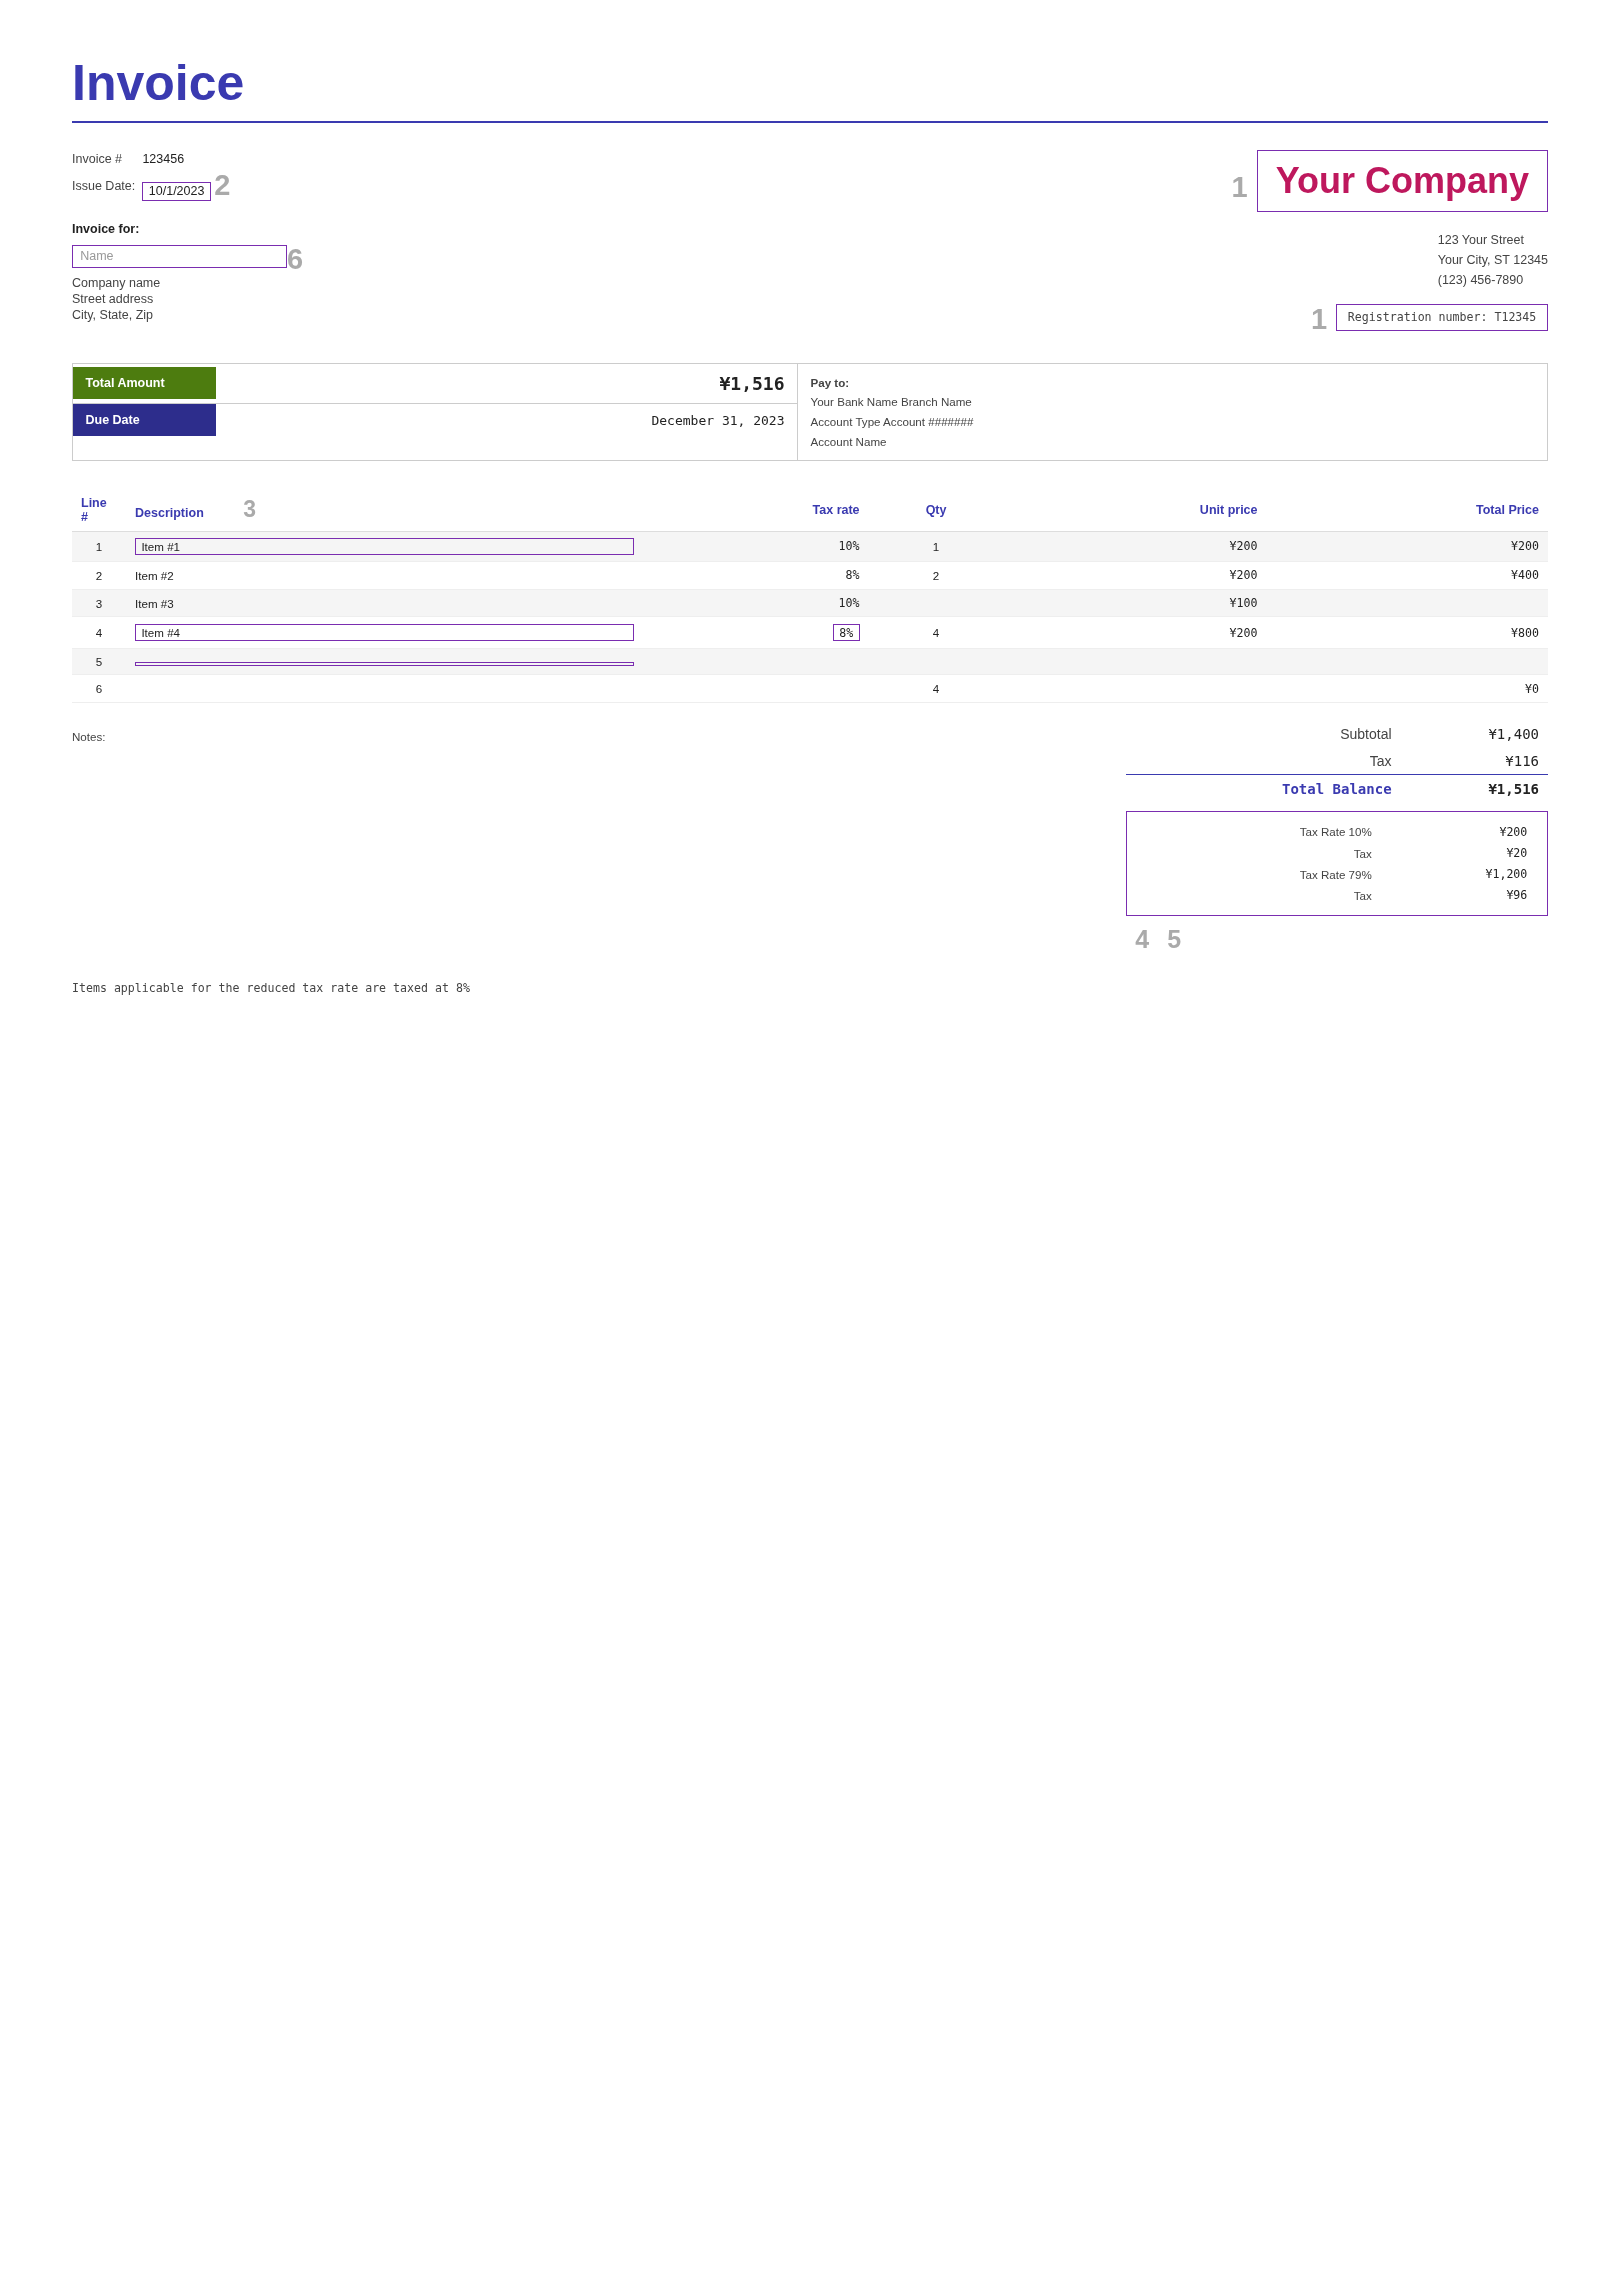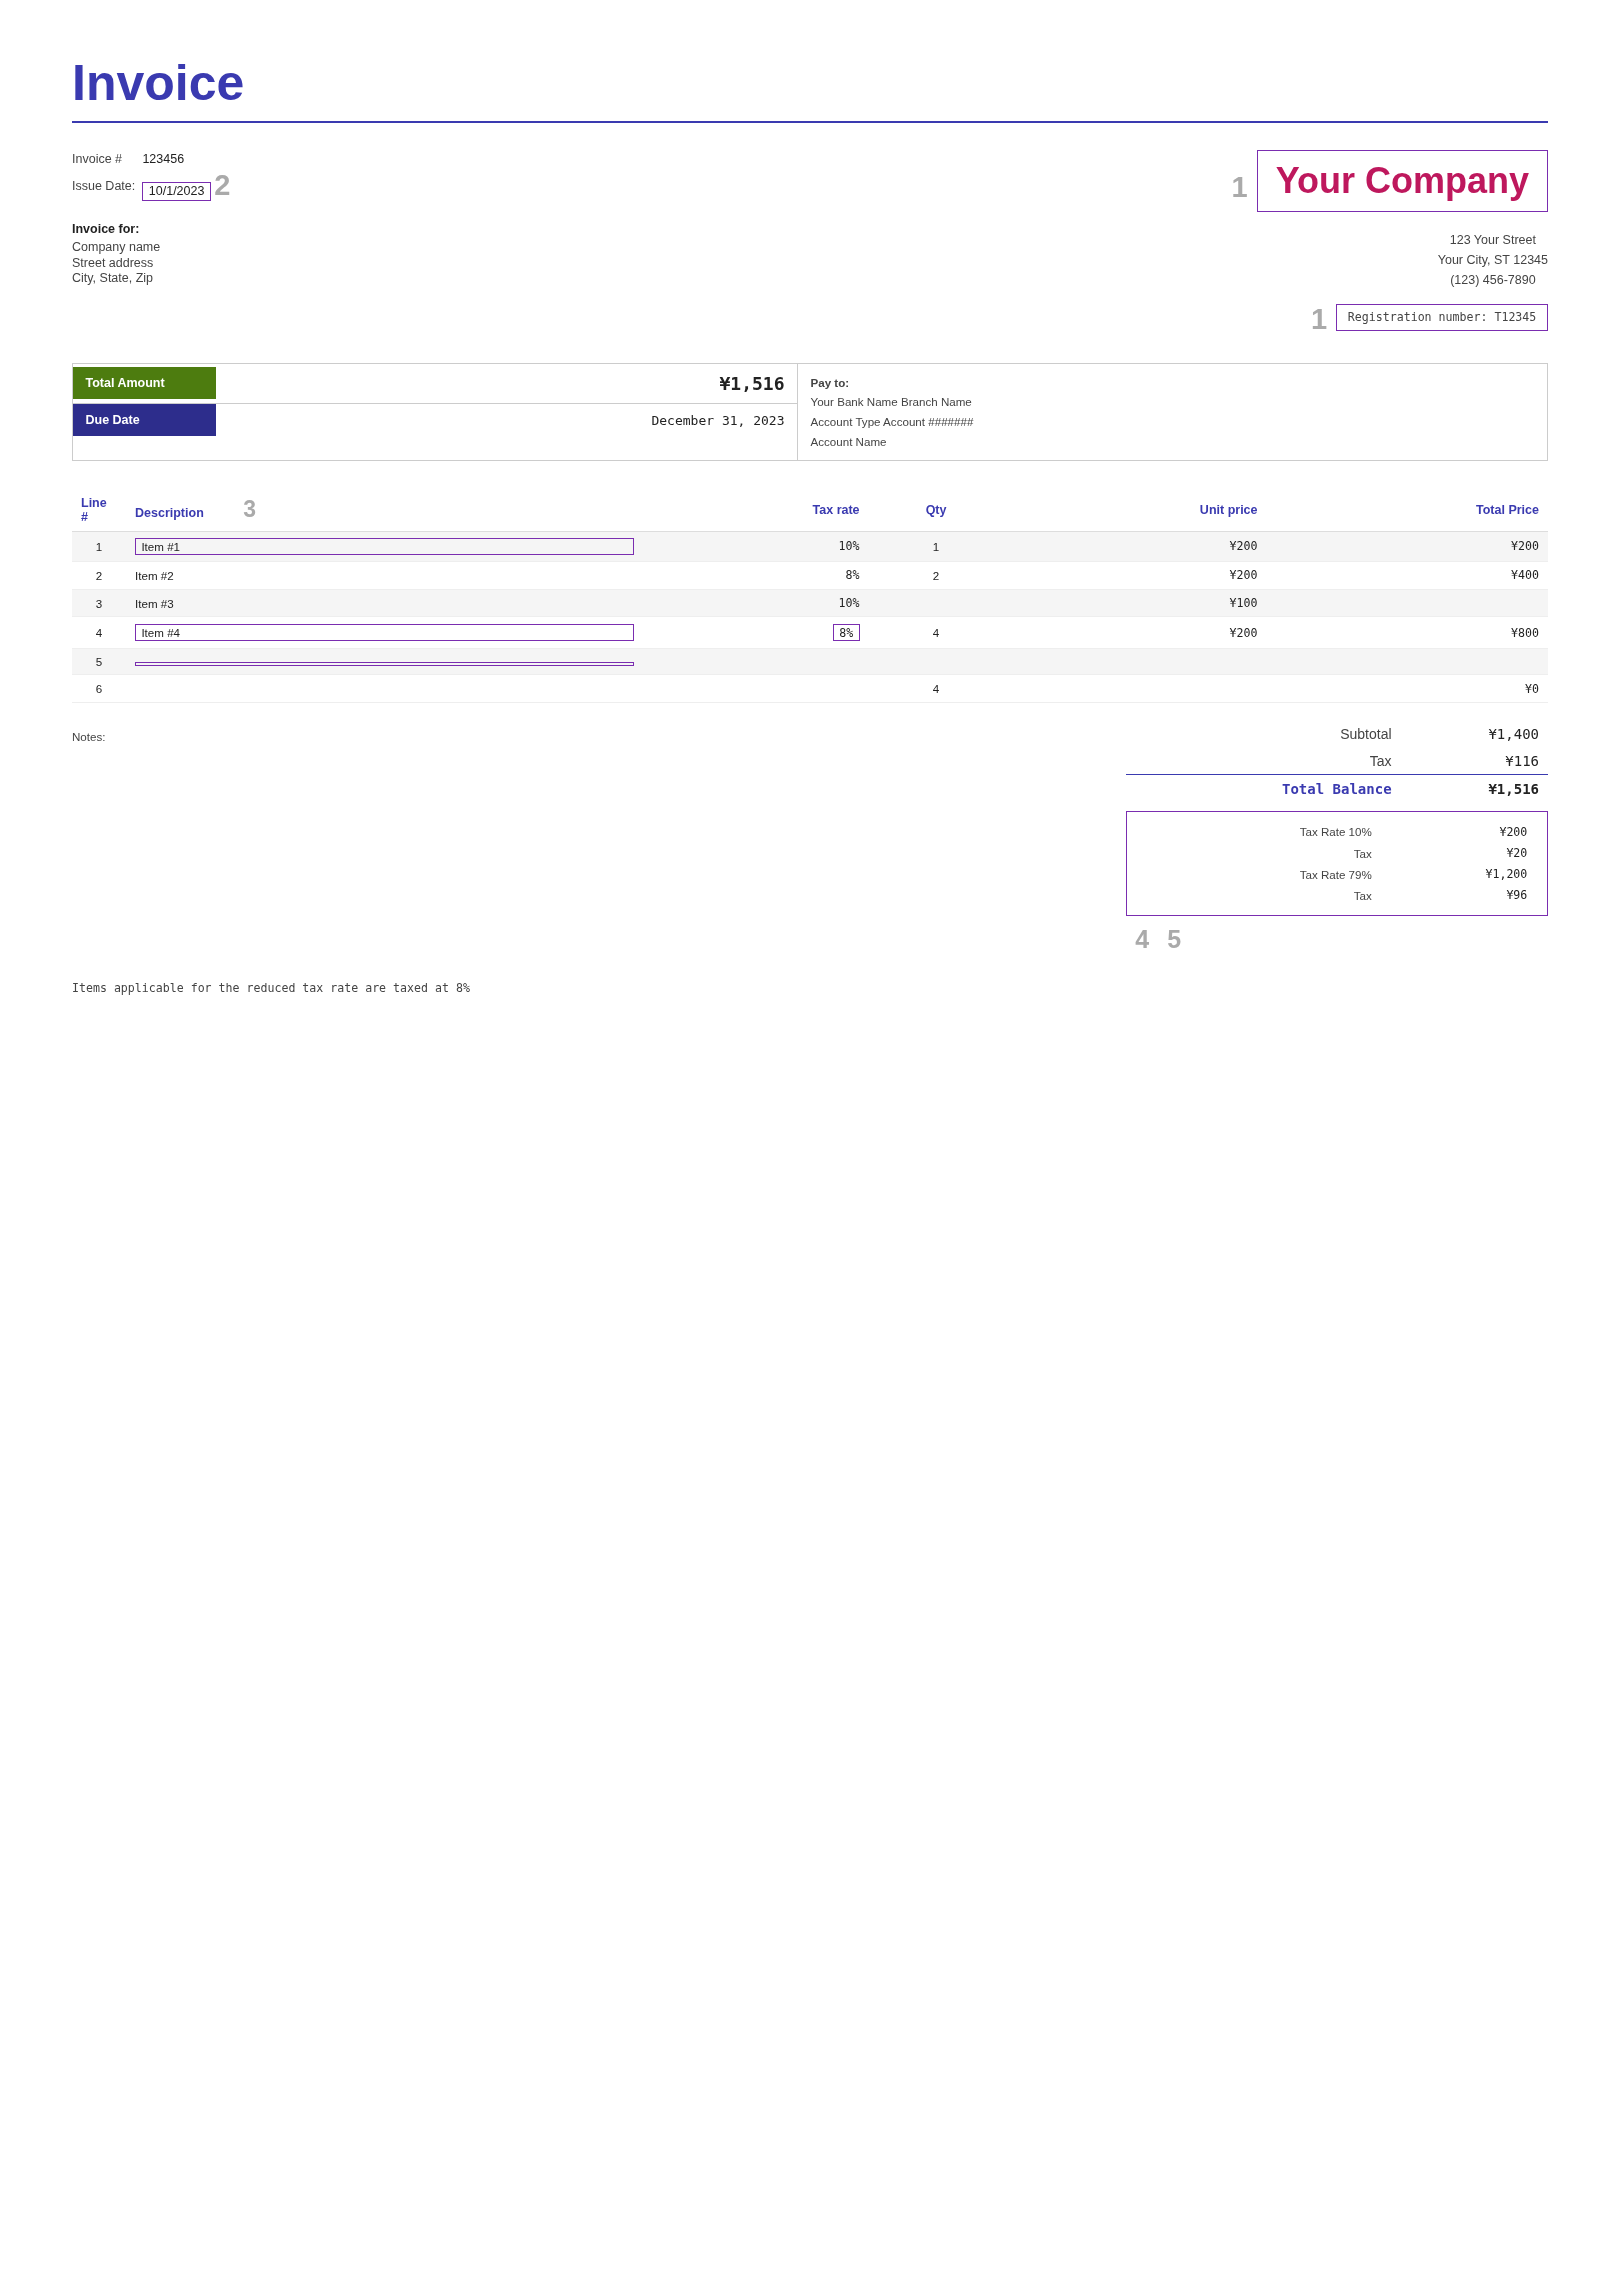--- a/index.html
+++ b/index.html
@@ -79,21 +79,21 @@
       padding: 9px 18px;
       font-size: 36px;
       font-weight: bold;
       color: #be185d;
       margin-bottom: 9px;
       display: inline-block;
     }
     .company-address {
       font-size: 12.5px;
       color: #444;
-      text-align: center;
+      text-align: left;
       line-height: 1.6;
       margin-bottom: 9px;
     }
     .reg-number-box {
       border: 1.8px solid #7a2db0;
       padding: 5.4px 10.7px;
       font-size: 11.6px;
       font-family: monospace;
       color: #444;
       display: inline-block;
@@ -276,20 +276,24 @@
           <td>Issue Date:</td>
           <td>
             <span class="issue-date-box">10/1/2023</span>
             <span class="badge-inline">2</span>
           </td>
         </tr>
       </tbody>
         </table>
     </div>
     <div class="invoice-for-label">Invoice for:</div>
+    <div style="display:flex; align-items:center;">
+      <span class="name-input-box" style="color:#999;">Name</span>
+      <span class="badge-inline">6</span>
+    </div>
     <div class="address-line">Company name</div>
     <div class="address-line">Street address</div>
     <div class="address-line">City, State, Zip</div>
   </div>
 
   <div class="right-info">
     <div style="display:flex; align-items:center; margin-bottom:9px;">
       <span class="badge-inline" style="margin-right:9px;">1</span>
       <span class="company-name-box">Your Company</span>
     </div>

